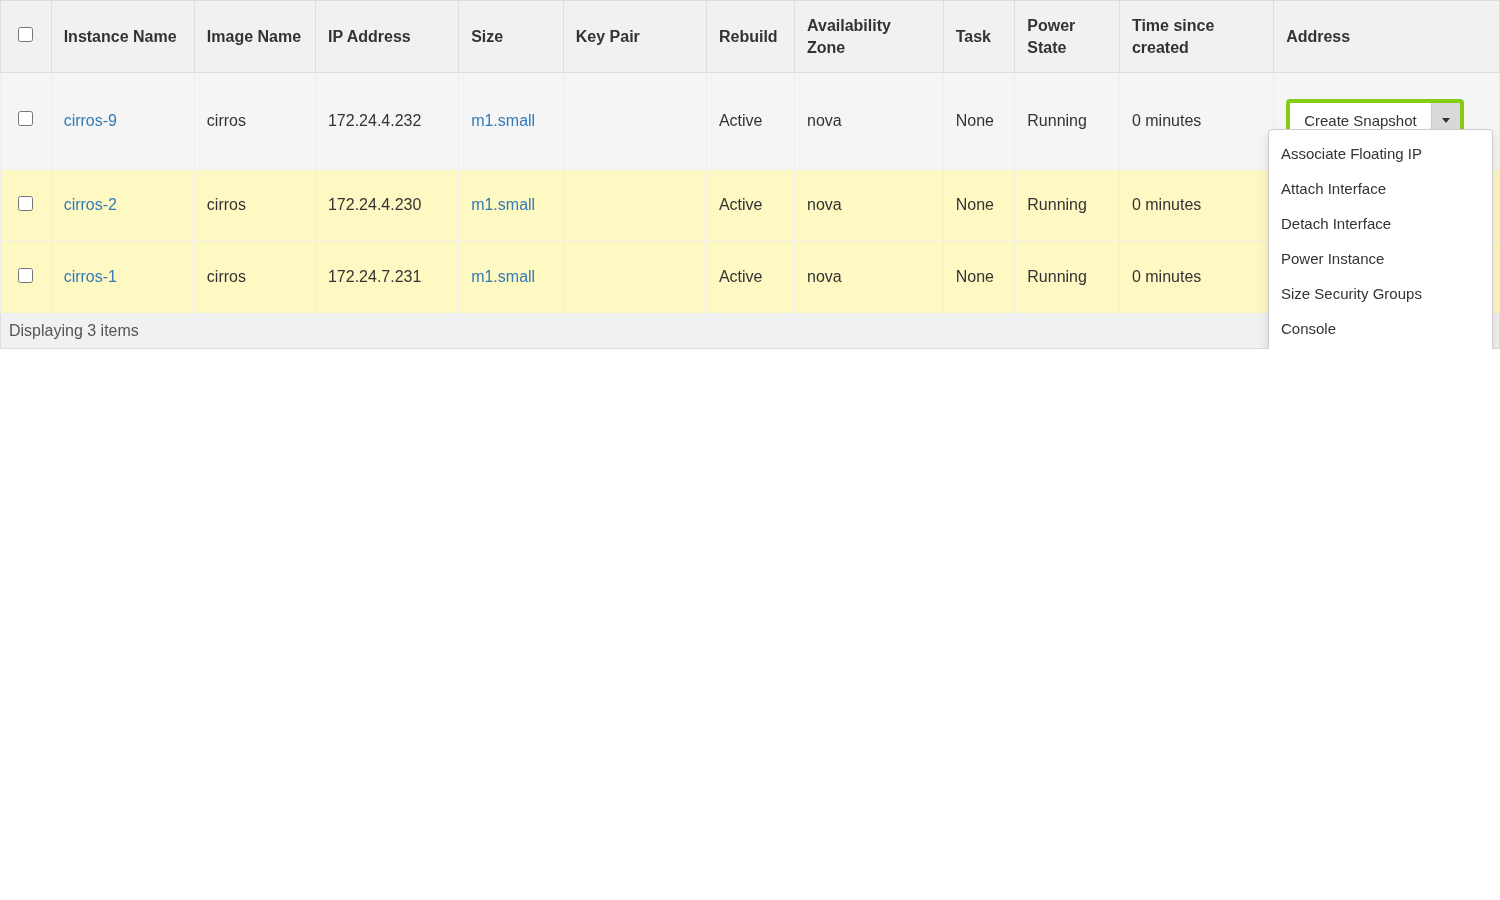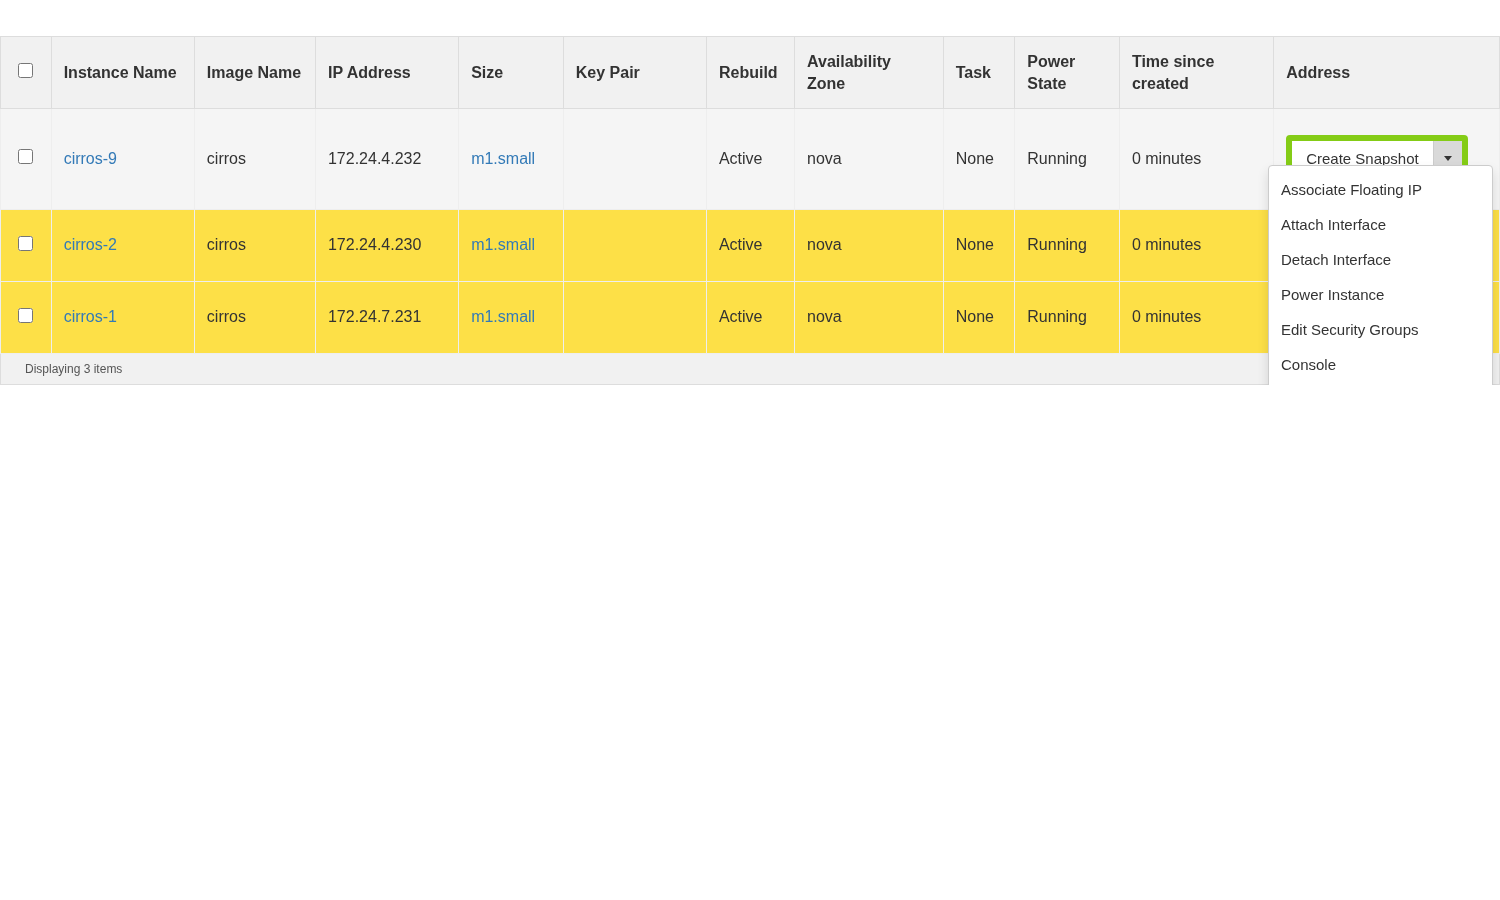--- a/index.html
+++ b/index.html
@@ -7,67 +7,66 @@
       font-family: "Helvetica Neue", Helvetica, Arial, sans-serif;
       font-size: 15px;
       color: #333;
       background: #fff;
       width: 1500px;
     }
     table {
       width: 100%;
       border-collapse: collapse;
       table-layout: fixed;
-      margin-top: 36px;
     }
     thead th {
       background: #f1f1f1;
       text-align: left;
       font-weight: 700;
       color: #333;
       padding: 14px 12px;
       border: 1px solid #ddd;
       vertical-align: middle;
       font-size: 16px;
       line-height: 1.35;
     }
     tbody td {
       padding: 26px 12px;
       border: 1px solid #eee;
-      background: #fde047;
+      background: #fef9c3;
       color: #333;
       vertical-align: middle;
       font-size: 16px;
     }
     tbody tr:first-child td {
       background: #f5f5f5;
     }
     a.link {
       color: #337ab7;
       text-decoration: none;
     }
     input[type="checkbox"] {
       width: 15px;
       height: 15px;
       cursor: pointer;
     }
     .footer {
       background: #f1f1f1;
       border: 1px solid #ddd;
       border-top: none;
-      padding: 8px 24px;
-      font-size: 12px;
+      padding: 8px 8px;
+      font-size: 16px;
       color: #555;
     }
     .actions-cell {
       position: relative;
     }
     .btn-group {
       display: inline-flex;
-      border: 6px solid #84cc16;
+      border: 4px solid #84cc16;
       border-radius: 4px;
       overflow: hidden;
       background: #0f172a;
     }
     .btn {
       background: #fff;
       border: none;
       padding: 8px 14px;
       font-size: 15px;
       color: #333;
@@ -181,21 +180,21 @@
         <td class="actions-cell"><div class="btn-group">
             <button class="btn">Create Snapshot</button>
             <button class="btn-caret open">
               <span class="caret"></span>
             </button>
           </div><div class="dropdown">
             <a class="dropdown-item">Associate Floating IP</a>
             <a class="dropdown-item">Attach Interface</a>
             <a class="dropdown-item">Detach Interface</a>
             <a class="dropdown-item">Power Instance</a>
-            <a class="dropdown-item">Edit Security Groups</a>
+            <a class="dropdown-item">Size Security Groups</a>
             <a class="dropdown-item">Console</a>
             <a class="dropdown-item">View Log</a>
             <a class="dropdown-item">Pause Instance</a>
             <a class="dropdown-item">Suspend Instance</a>
             <a class="dropdown-item">Shelve Instance</a>
             <a class="dropdown-item">Resize Instance</a>
             <a class="dropdown-item">Lock Instance</a>
             <a class="dropdown-item">Unlock Instance</a>
             <a class="dropdown-item danger">Soft Reboot Instance</a>
             <a class="dropdown-item danger">Hard Reboot Instance</a>

